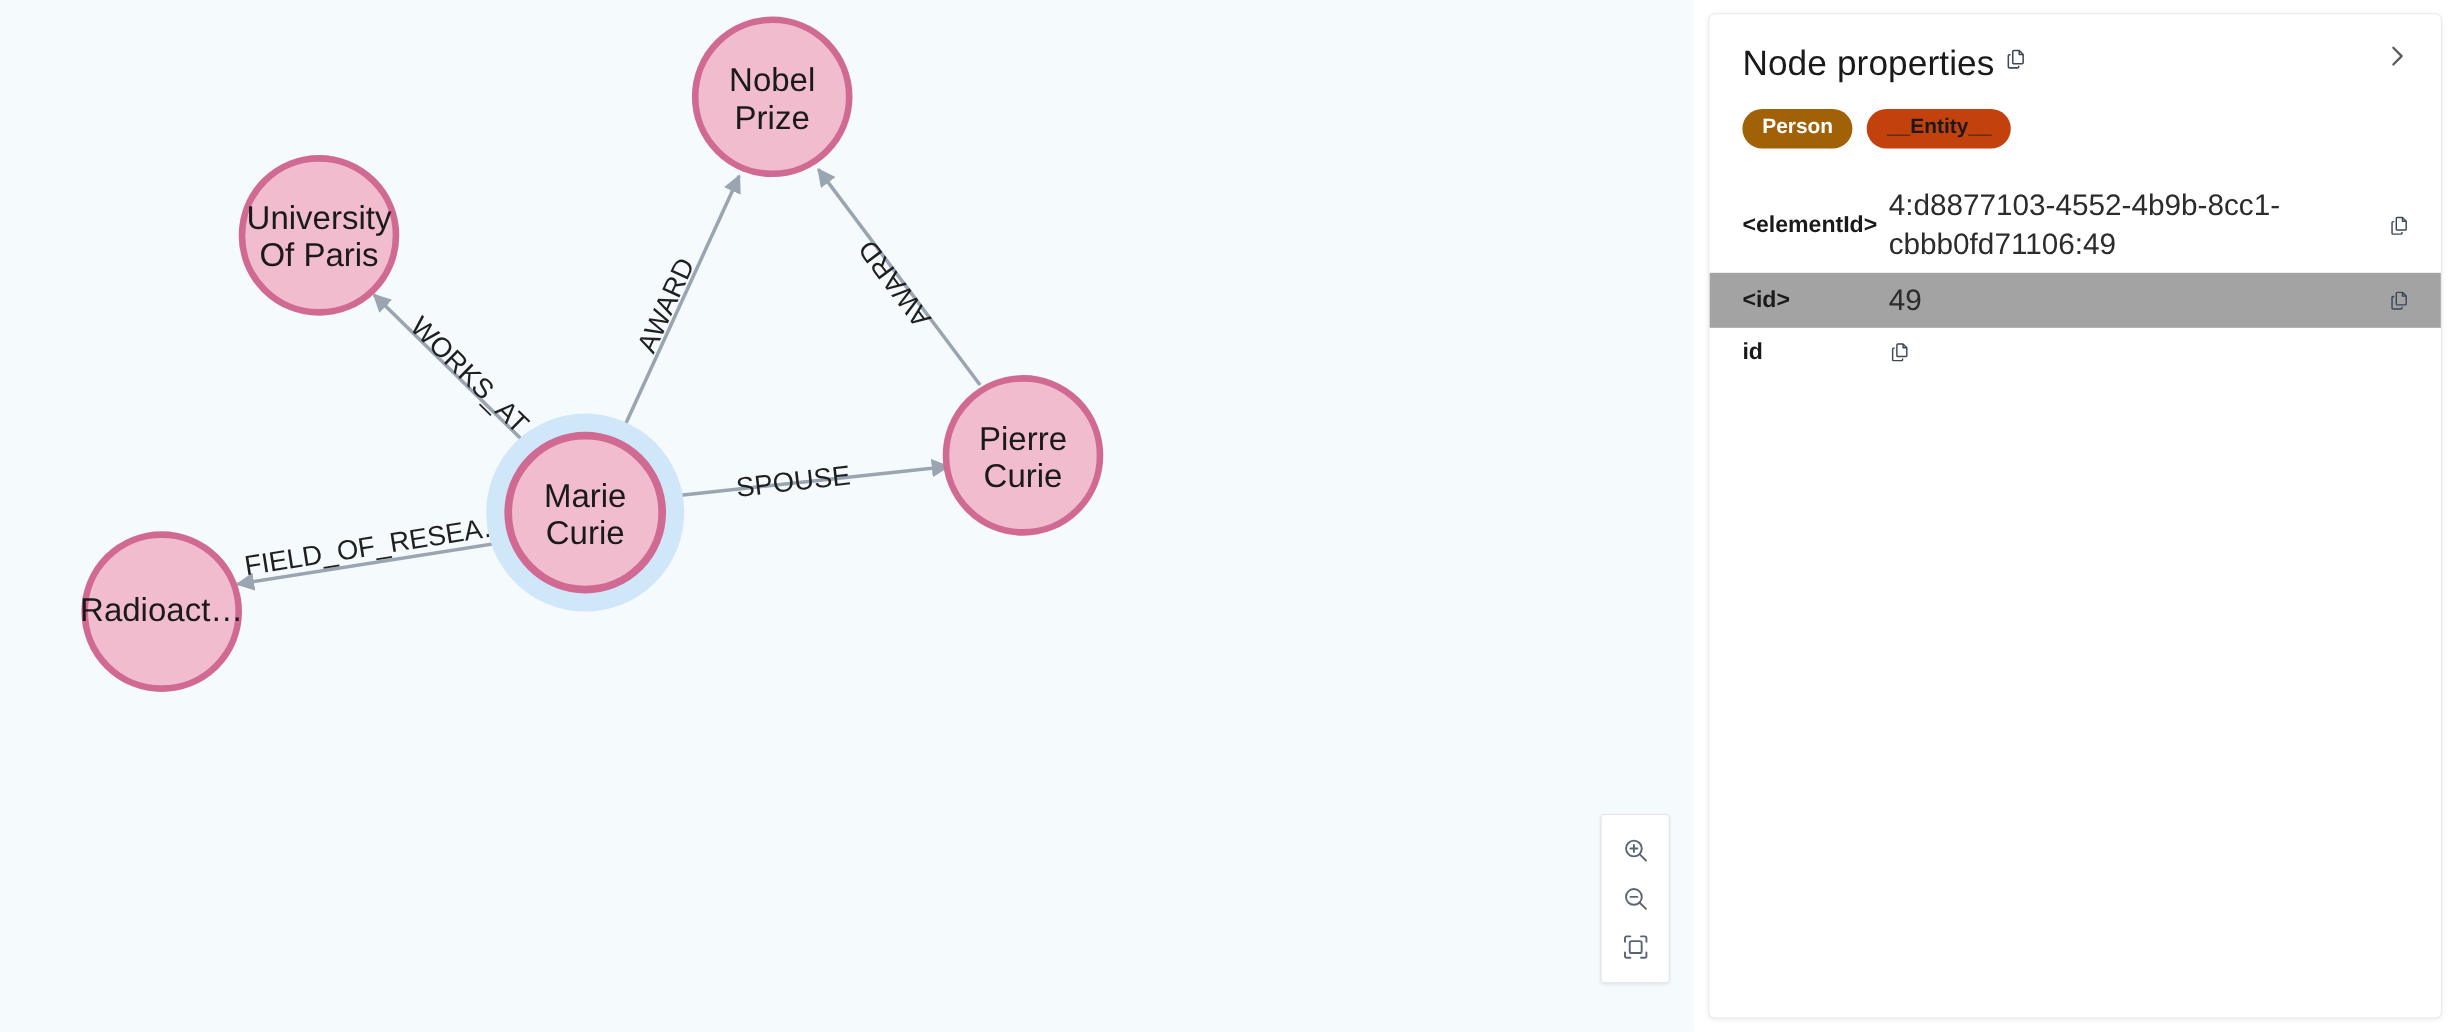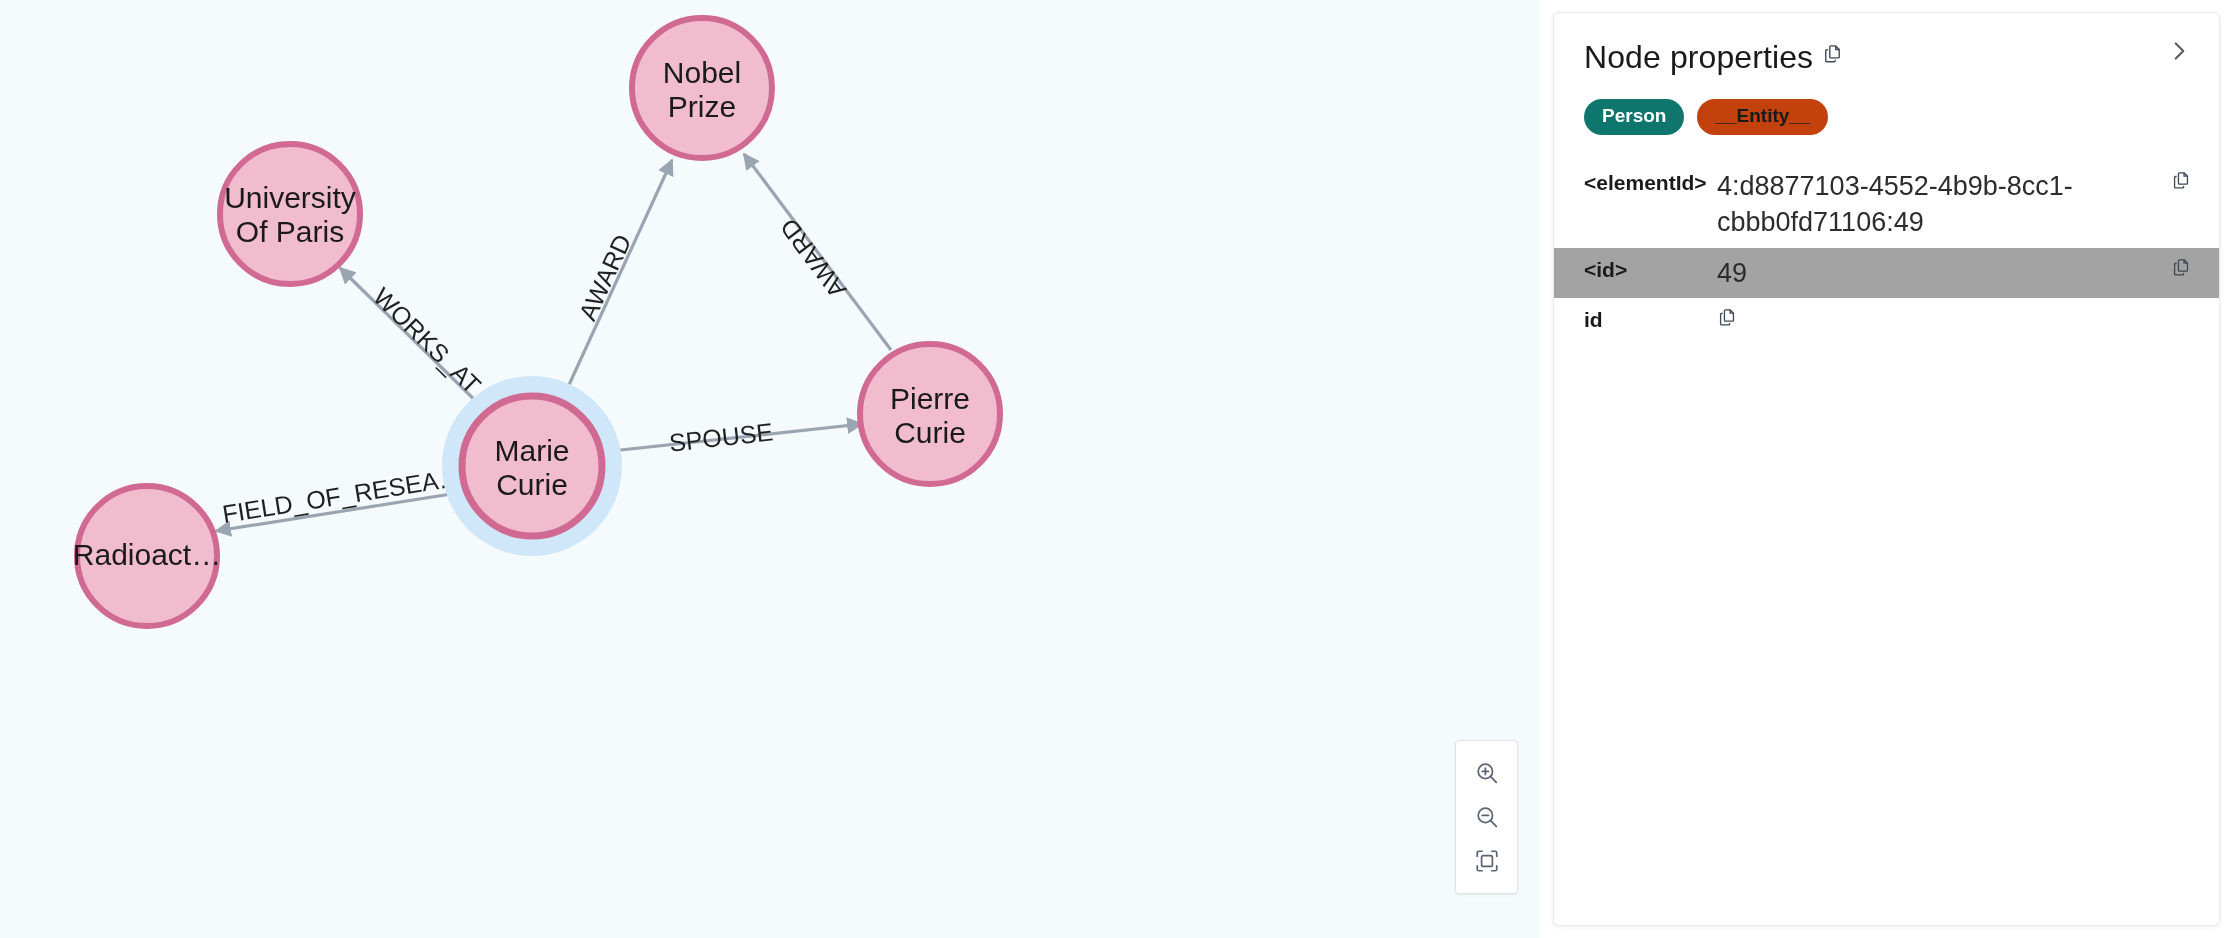--- a/index.html
+++ b/index.html
@@ -115,30 +115,30 @@
   }
   .label-chip {
     border-radius: 20px;
     padding: 7px 18px 8px 18px;
     font-size: 19px;
     font-weight: bold;
     line-height: 1.1;
     cursor: pointer;
     white-space: nowrap;
   }
-  .chip-person { background: #0f766e; color: #ffffff; }
+  .chip-person { background: #a16207; color: #ffffff; }
   .chip-entity { background: #c2410c; color: #1a1a1a; }
 
   #prop-table {
     margin-top: 26px;
     width: 100%;
   }
   .prop-row {
     display: flex;
-    align-items: flex-start;
+    align-items: center;
     padding: 7px 22px 7px 30px;
     min-height: 38px;
   }
   .prop-row.striped { background: #a3a3a3; }
   .prop-key {
     width: 133px;
     flex: 0 0 133px;
     font-size: 21px;
     font-weight: bold;
     color: #1a1a1a;

